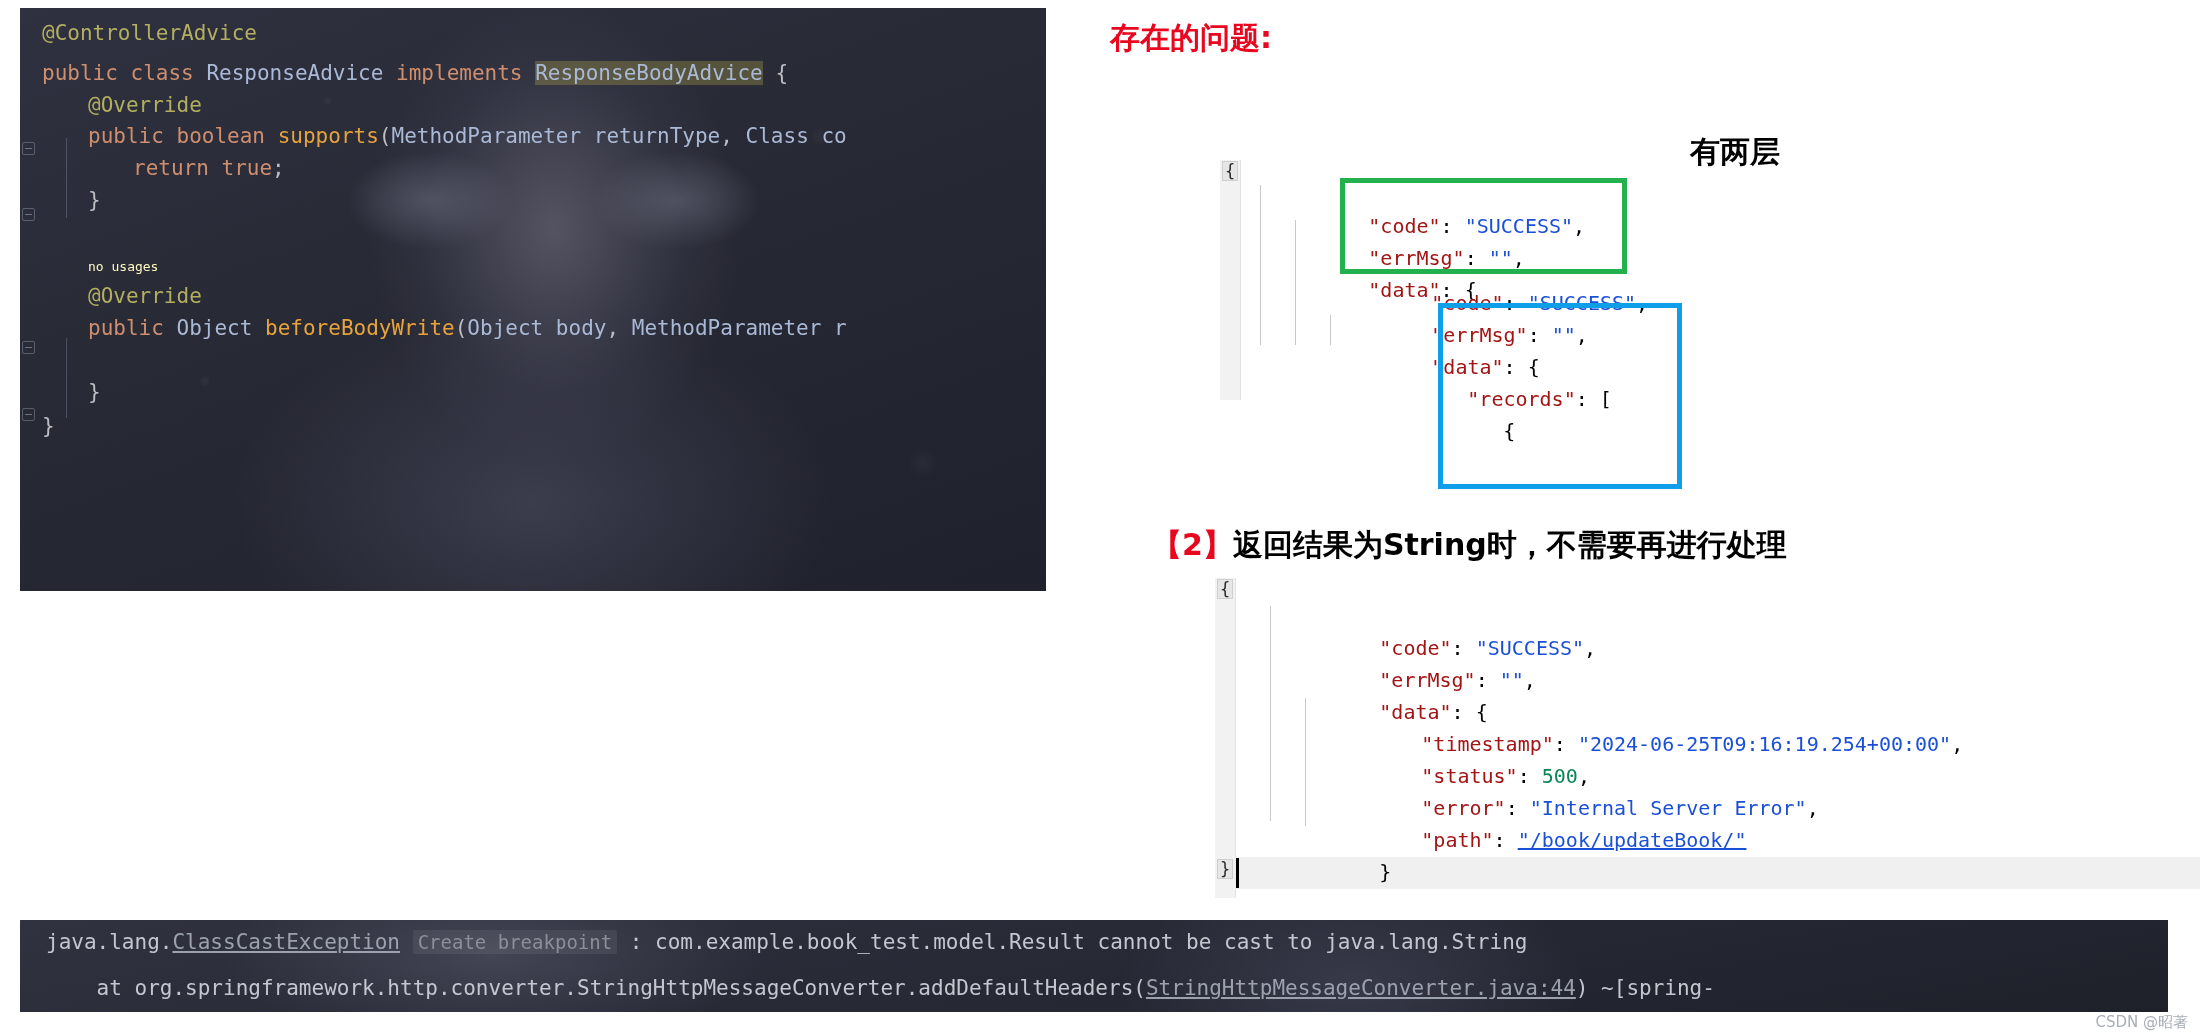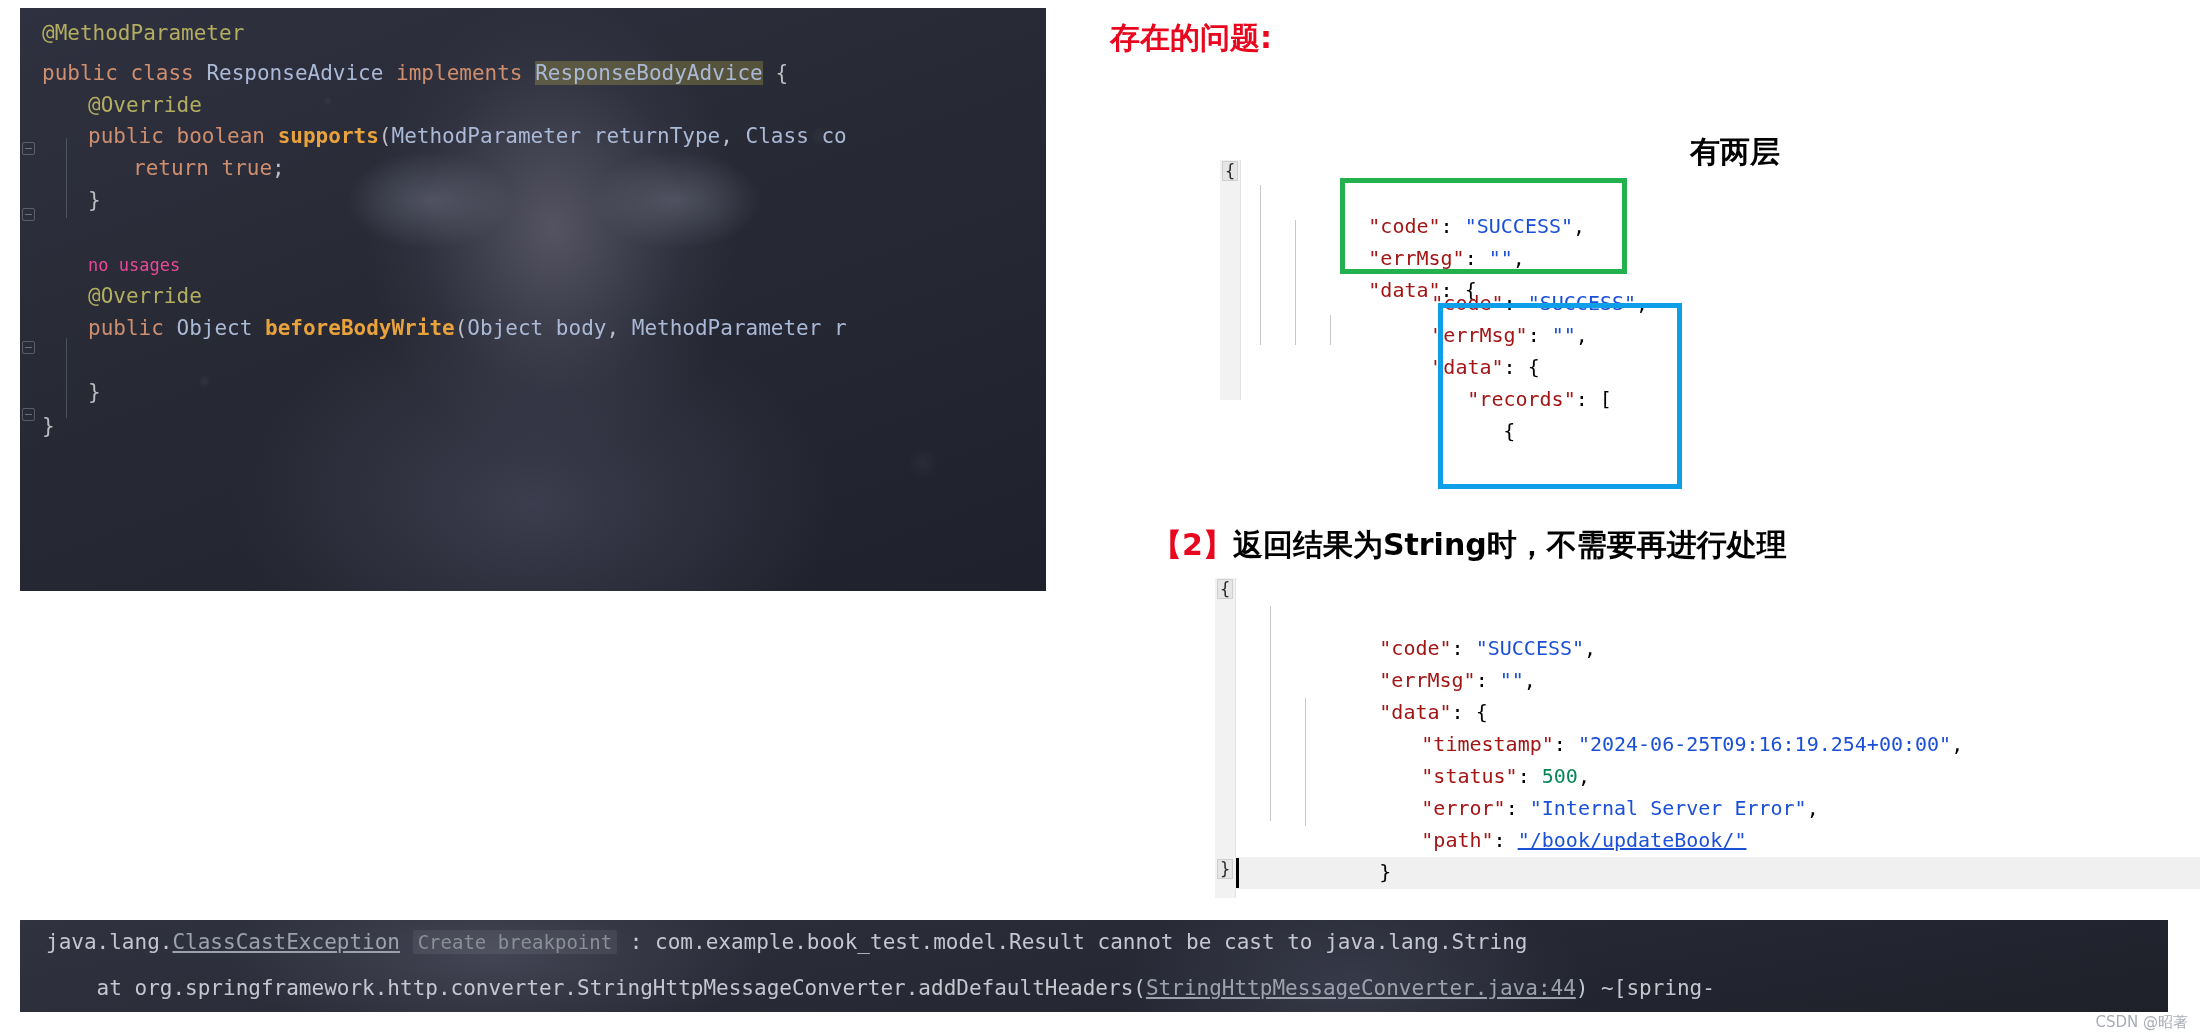--- a/index.html
+++ b/index.html
@@ -53,24 +53,24 @@
     box-sizing:border-box;
   }
   .gutterfold:after{
     content:"";position:absolute;left:2px;top:5px;width:7px;height:1px;
     background:rgba(190,195,215,.45);
   }
   .indentbar{position:absolute;width:1px;background:rgba(160,168,195,.30);}
   .k{color:#cf8e6d;}            
   .ann{color:#b3ae60;}          
   .ty{color:#aab9d6;}           
-  .fnb{color:#e8a33d;font-weight:bold;}
+  .fnb{color:#e8a33d;font-weight:normal;}
   .pn{color:#bcbec4;}           
   .hl{background:rgba(160,150,70,.38);}
-  .cmt{color:#ec4899;font-size:17px;margin-top:20px;}
+  .cmt{color:#fef9c3;font-size:13px;margin-top:20px;}
 
   
   #console-panel{
     position:absolute;left:20px;top:920px;width:2148px;height:92px;
     background:#2b2d38;overflow:hidden;
   }
   #console-wallpaper{
     position:absolute;inset:0;
     background:
       radial-gradient(ellipse 360px 120px at 22% 40%, rgba(110,112,132,.35) 0%, rgba(0,0,0,0) 75%),
@@ -153,21 +153,21 @@
 
     <span class="gutterfold" style="top:134px;"></span>
     <span class="gutterfold" style="top:200px;"></span>
     <span class="gutterfold" style="top:333px;"></span>
     <span class="gutterfold" style="top:400px;"></span>
 
     <span class="indentbar" style="left:46px;top:130px;height:80px;"></span>
     <span class="indentbar" style="left:46px;top:330px;height:80px;"></span>
 
     
-    <div class="cl" style="top:5px;"><span class="ann">@MethodParameter</span></div>
+    <div class="cl" style="top:5px;"><span class="ann">@ControllerAdvice</span></div>
 
     
     <div class="cl" style="top:45px;"><span class="k">public</span><span class="pn"> </span><span class="k">class</span><span class="pn"> </span><span class="ty">ResponseAdvice</span><span class="pn"> </span><span class="k">implements</span><span class="pn"> </span><span class="ty hl">ResponseBodyAdvice</span><span class="pn"> </span><span class="pn">{</span></div>
 
     
     <div class="cl" style="top:77px;left:68px;"><span class="ann">@Override</span></div>
 
     
     <div class="cl" style="top:108px;left:68px;"><span class="k">public</span><span class="pn"> </span><span class="k">boolean</span><span class="pn"> </span><span class="fnb">supports</span><span class="pn">(</span><span class="ty">MethodParameter</span><span class="pn"> </span><span class="ty">returnType</span><span class="pn">,</span><span class="pn"> </span><span class="ty">Class</span><span class="pn"> </span><span class="ty">co</span></div>
 

